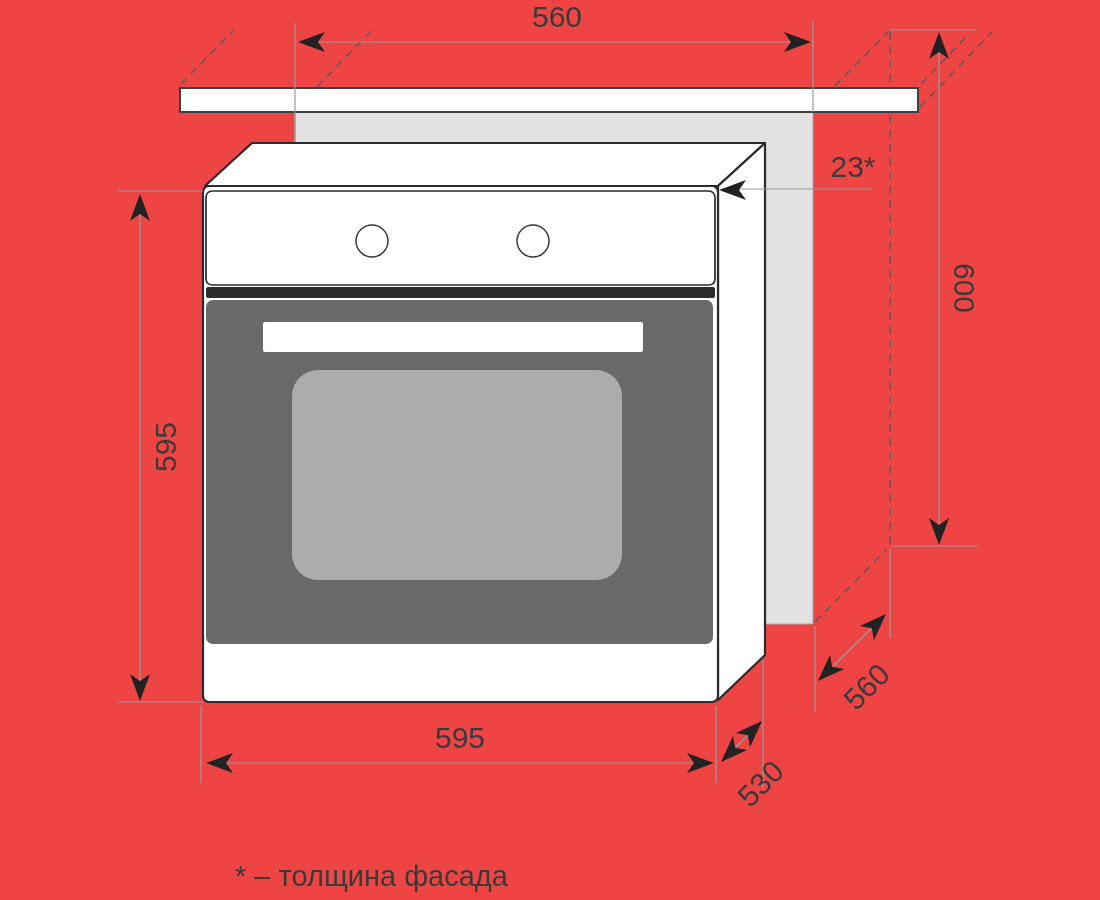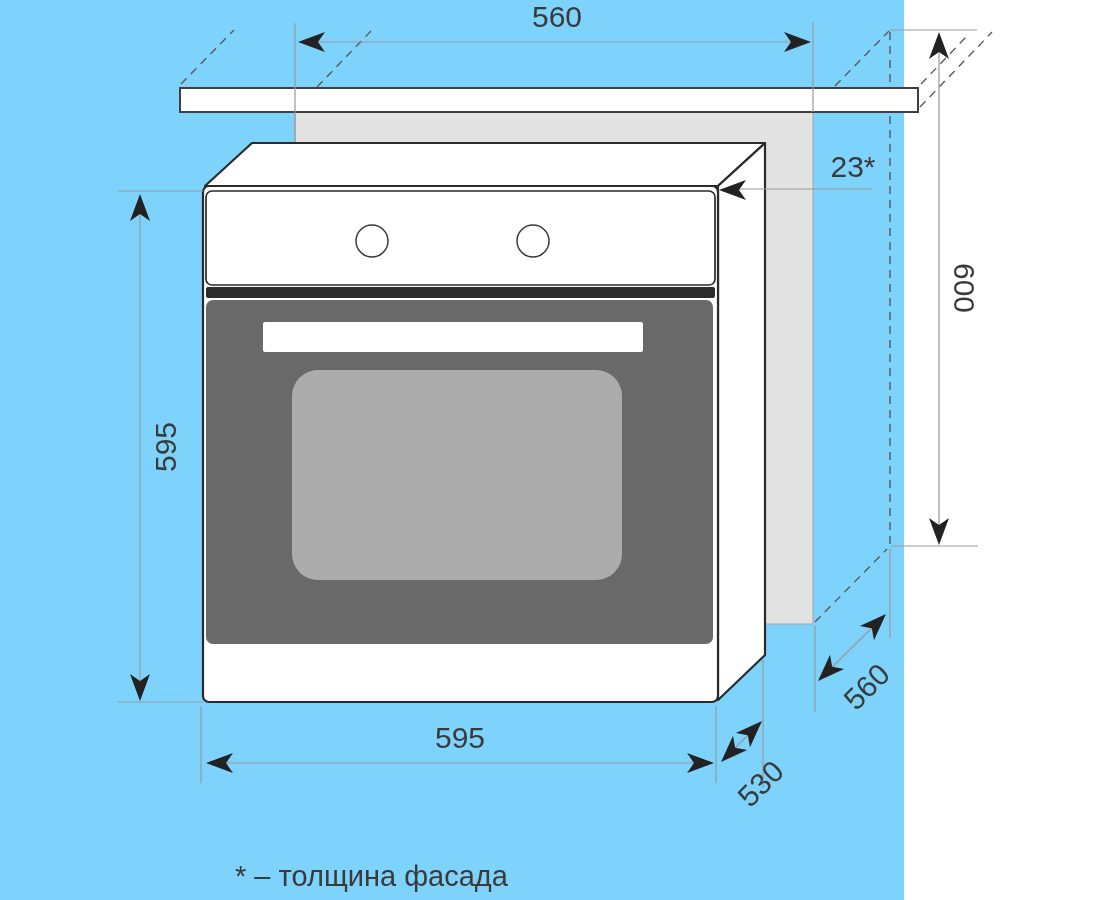--- a/index.html
+++ b/index.html
@@ -1,16 +1,16 @@
 <!DOCTYPE html>
 <html><head>
 <meta charset="utf-8">
 <style>
   html,body{margin:0;padding:0;background:#ffffff;}
-  .canvas{width:904px;height:900px;position:relative;background:#7dd3fc;font-family:"Liberation Sans",sans-serif;}
+  .canvas{width:1100px;height:900px;position:relative;background:#ef4444;font-family:"Liberation Sans",sans-serif;}
   svg{display:block;}
   .obj{fill:#ffffff;stroke:#2b2b2b;stroke-width:2.2;stroke-linejoin:round;}
   .counter{fill:#ffffff;stroke:#3f3f3f;stroke-width:2;}
   .niche{fill:#e2e2e2;stroke:#a5a5a5;stroke-width:1;}
   .panel{fill:#ffffff;stroke:#2b2b2b;stroke-width:1.7;}
   .knob{fill:#ffffff;stroke:#3a3a3a;stroke-width:1.5;}
   .blackstrip{fill:#2b2b2b;}
   .door{fill:#696969;}
   .handle{fill:#ffffff;}
   .window{fill:#acacac;}

